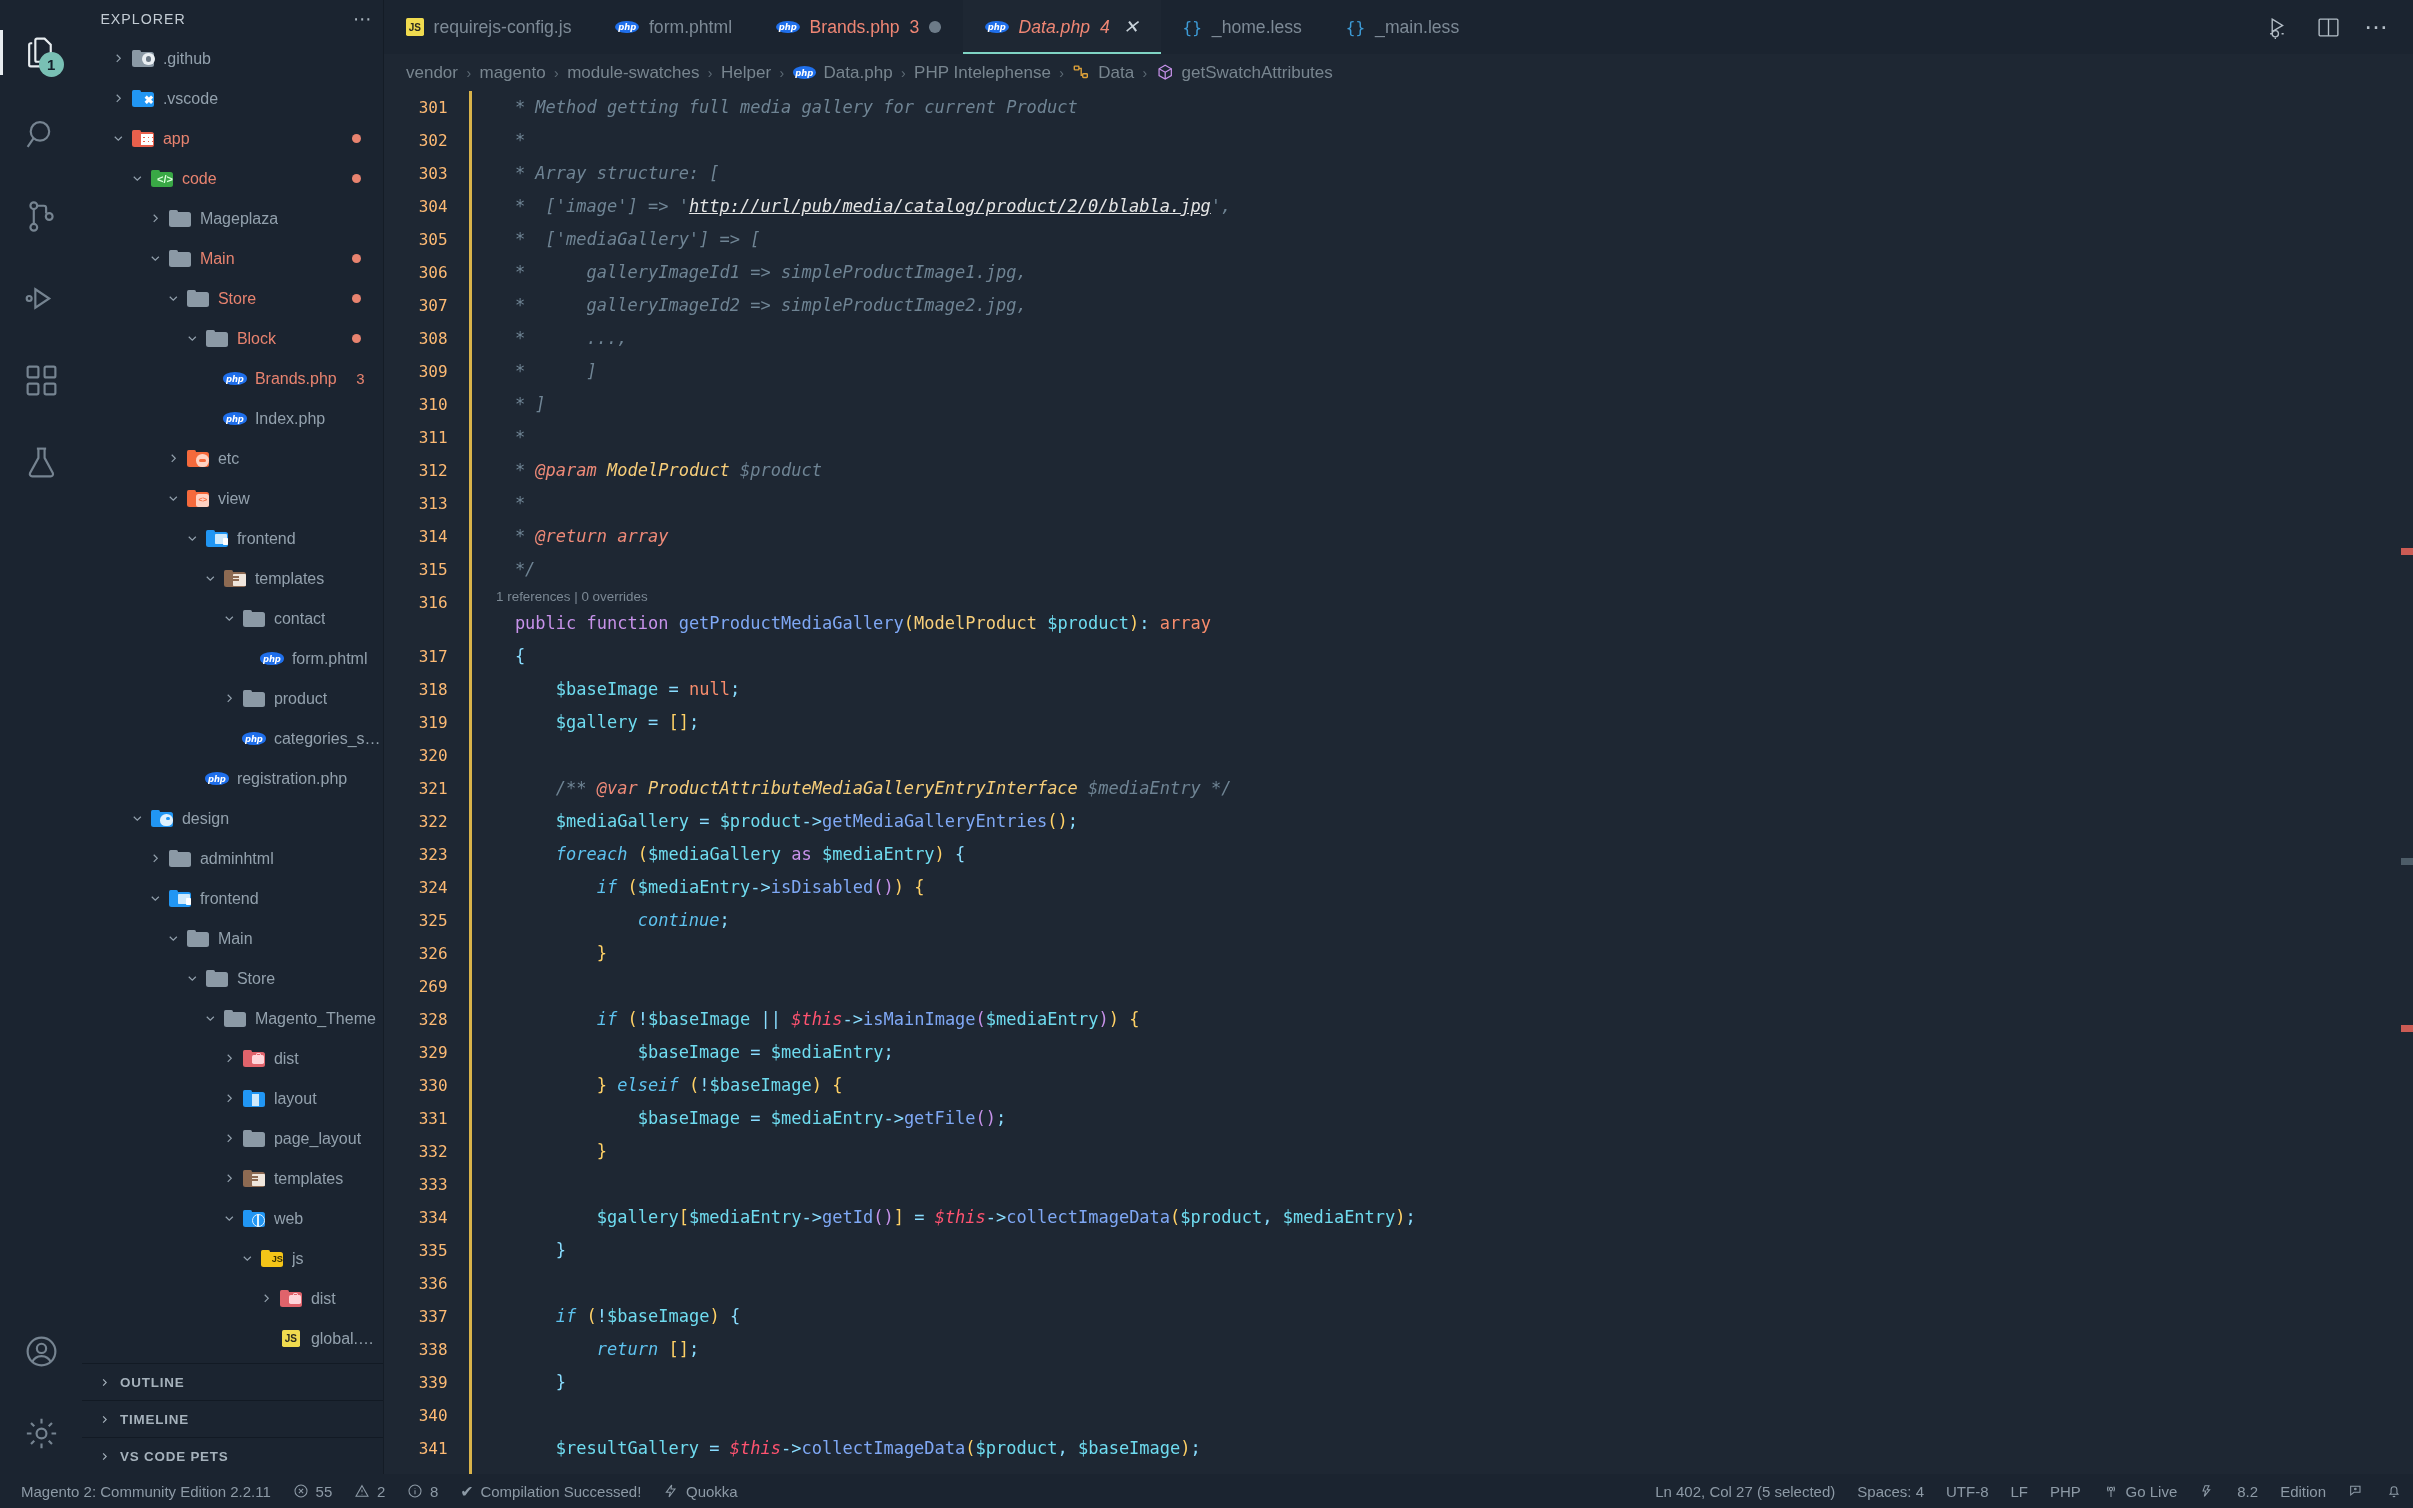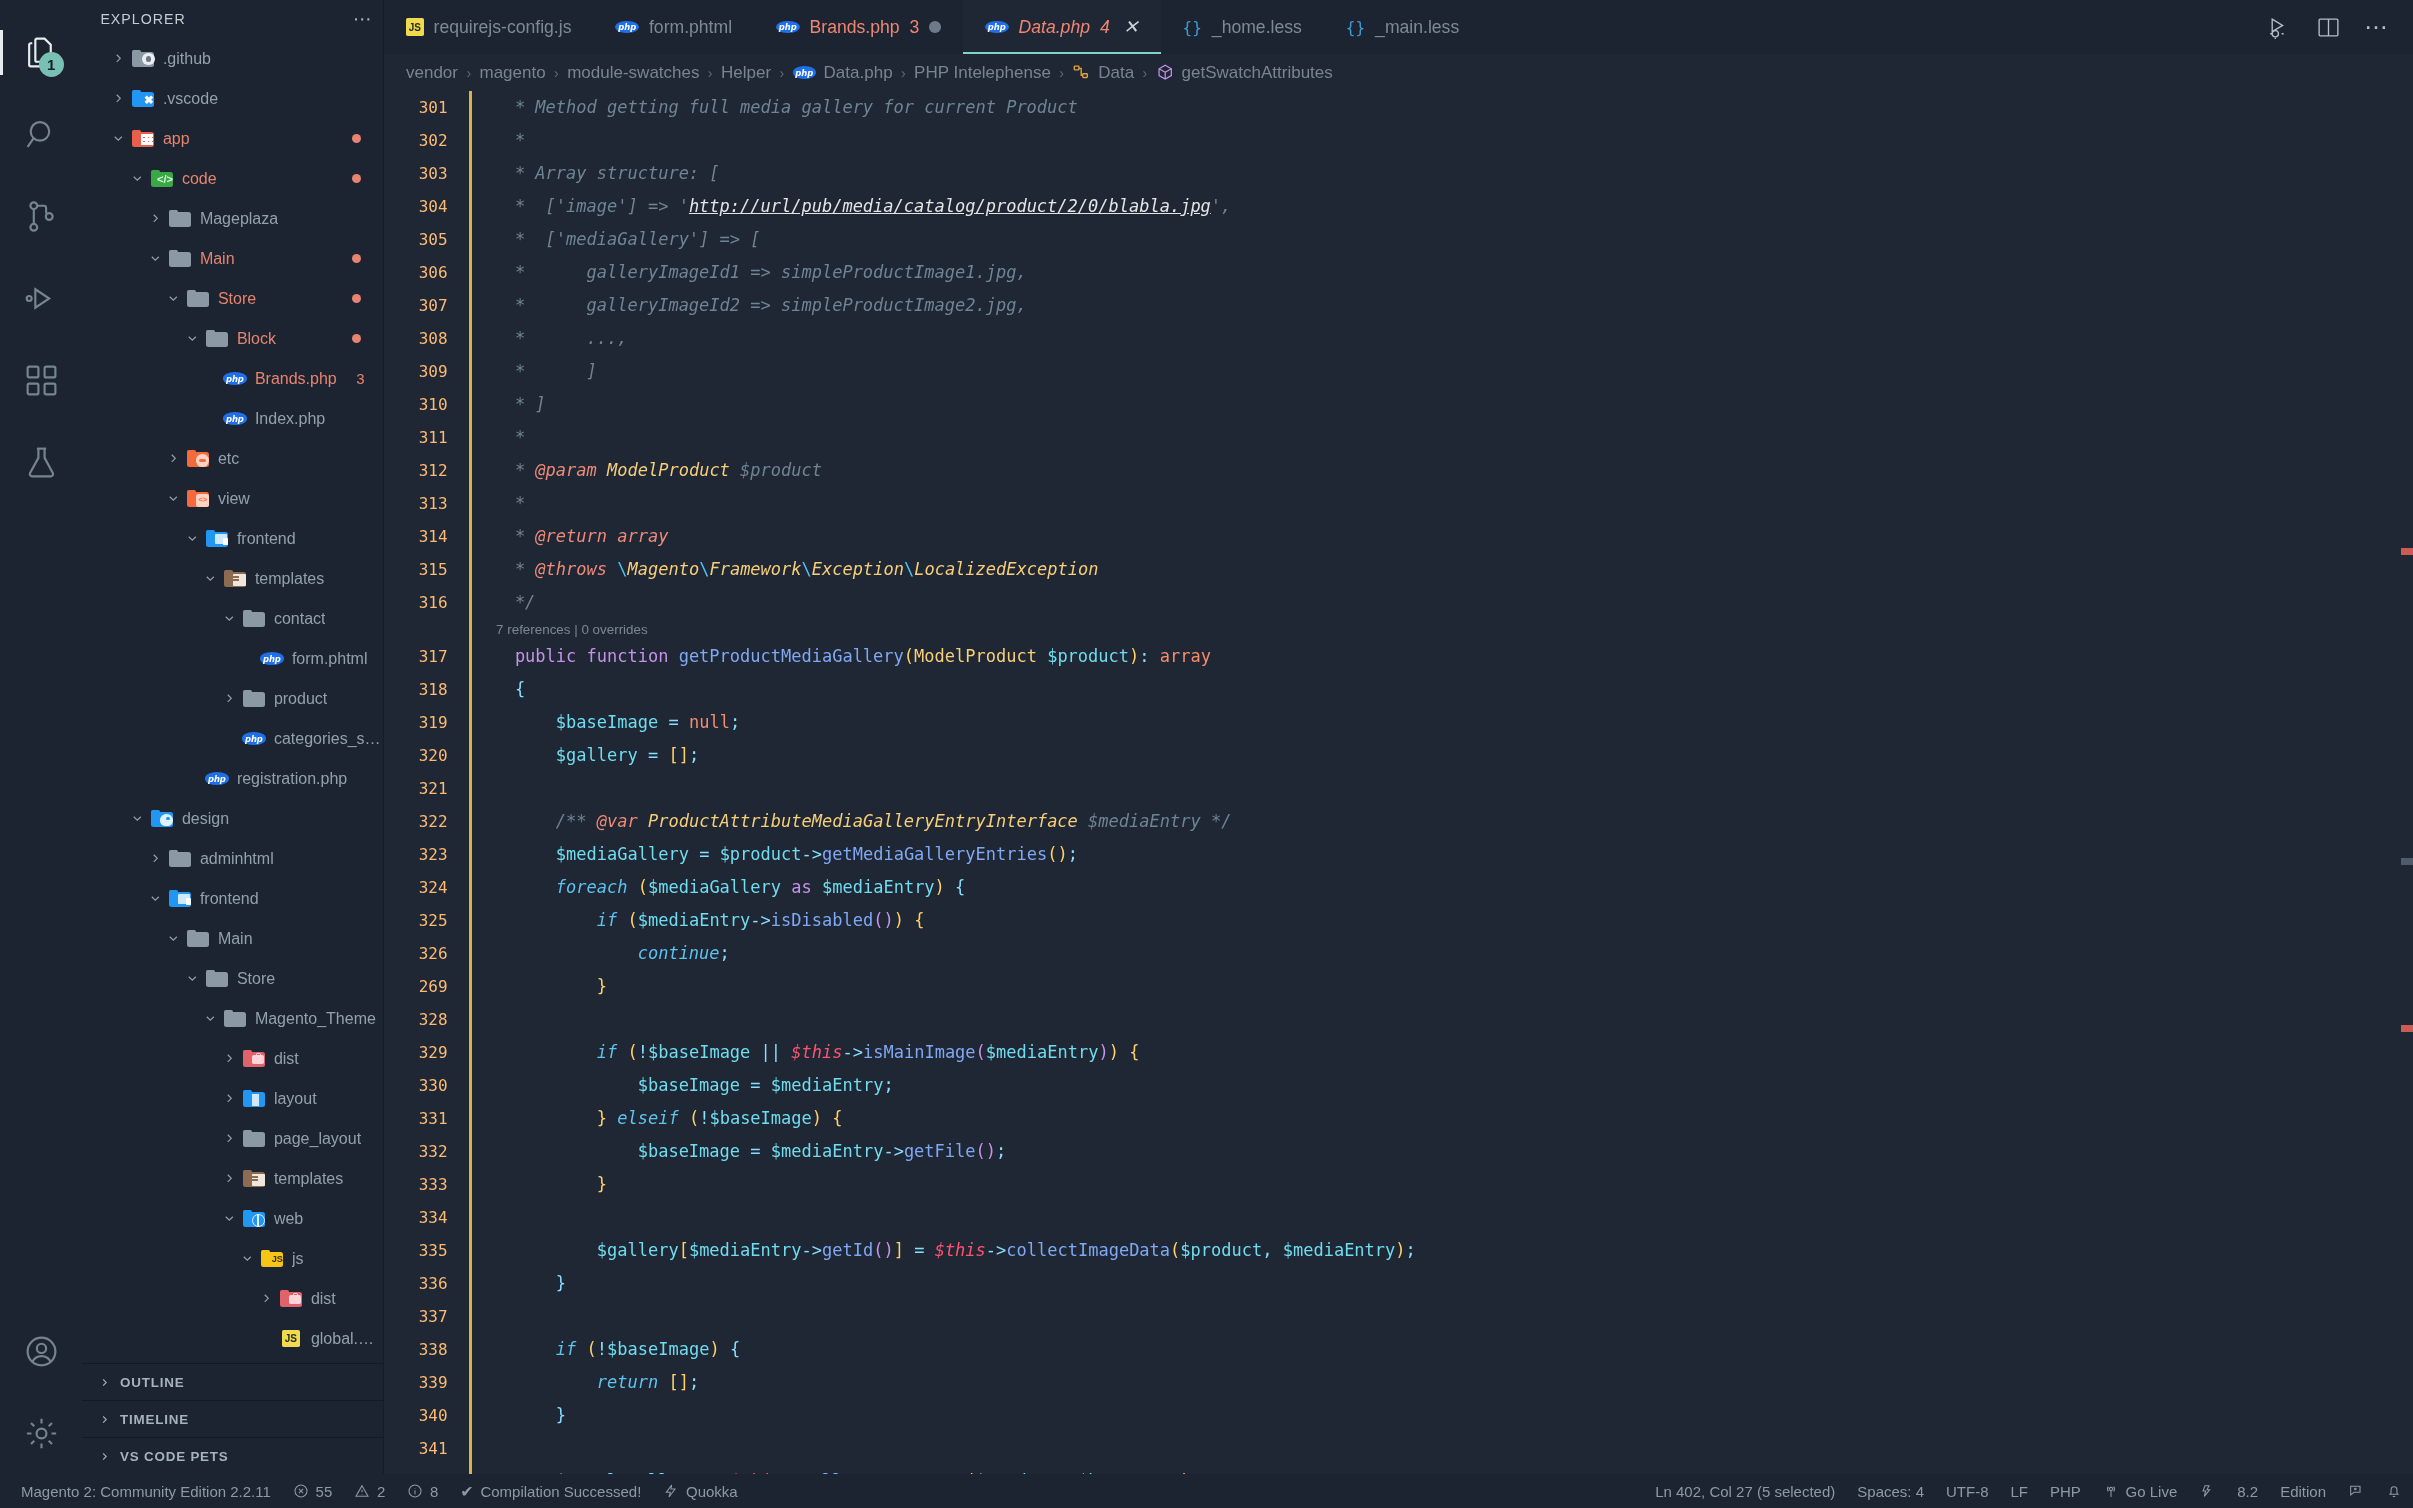--- a/index.html
+++ b/index.html
@@ -867,23 +867,22 @@
             <div class="cl">  <span class="c-com">*  ['mediaGallery'] =&gt; [</span></div>
             <div class="cl">  <span class="c-com">*      galleryImageId1 =&gt; simpleProductImage1.jpg,</span></div>
             <div class="cl">  <span class="c-com">*      galleryImageId2 =&gt; simpleProductImage2.jpg,</span></div>
             <div class="cl">  <span class="c-com">*      ...,</span></div>
             <div class="cl">  <span class="c-com">*      ]</span></div>
             <div class="cl">  <span class="c-com">* ]</span></div>
             <div class="cl">  <span class="c-com">*</span></div>
             <div class="cl">  <span class="c-com">* </span><span class="c-tag">@param</span><span class="c-com"> </span><span class="c-type">ModelProduct</span><span class="c-varg"> $product</span></div>
             <div class="cl">  <span class="c-com">*</span></div>
             <div class="cl">  <span class="c-com">* </span><span class="c-tag">@return array</span></div>
-            <div class="cl">  <span class="c-com">* </span><span class="c-tag">@throws</span><span class="c-com"> </span><span class="c-bs">\</span><span class="c-type">Magento</span><span class="c-bs">\</span><span class="c-type">Framework</span><span class="c-bs">\</span><span class="c-type">Exception</span><span class="c-bs">\</span><span class="c-type">LocalizedException</span></div>
             <div class="cl">  <span class="c-com">*/</span></div>
-            <div class="cl ref">7 references | 0 overrides</div>
+            <div class="cl ref">1 references | 0 overrides</div>
             <div class="cl">  <span class="c-kw">public function </span><span class="c-fn">getProductMediaGallery</span><span class="c-par-y">(</span><span class="c-type" style="font-style:normal">ModelProduct</span> <span class="c-var">$product</span><span class="c-par-y">)</span><span class="c-op">:</span> <span class="c-ret">array</span></div>
             <div class="cl">  <span class="c-par-b">{</span></div>
             <div class="cl">      <span class="c-var">$baseImage</span> <span class="c-op">=</span> <span class="c-num">null</span><span class="c-punct">;</span></div>
             <div class="cl">      <span class="c-var">$gallery</span> <span class="c-op">=</span> <span class="c-par-y">[]</span><span class="c-punct">;</span></div>
             <div class="cl"></div>
             <div class="cl">      <span class="c-com">/** </span><span class="c-tag">@var</span><span class="c-com"> </span><span class="c-type">ProductAttributeMediaGalleryEntryInterface</span><span class="c-varg"> $mediaEntry </span><span class="c-com">*/</span></div>
             <div class="cl">      <span class="c-var">$mediaGallery</span> <span class="c-op">=</span> <span class="c-var">$product</span><span class="c-op">-&gt;</span><span class="c-fn">getMediaGalleryEntries</span><span class="c-par-y">()</span><span class="c-punct">;</span></div>
             <div class="cl">      <span class="c-kwi">foreach</span> <span class="c-par-y">(</span><span class="c-var">$mediaGallery</span> <span class="c-kw">as</span> <span class="c-var">$mediaEntry</span><span class="c-par-y">)</span> <span class="c-par-b">{</span></div>
             <div class="cl">          <span class="c-kwi">if</span> <span class="c-par-y">(</span><span class="c-var">$mediaEntry</span><span class="c-op">-&gt;</span><span class="c-fn">isDisabled</span><span class="c-par-p">()</span><span class="c-par-y">)</span> <span class="c-par-y">{</span></div>
             <div class="cl">              <span class="c-kwi">continue</span><span class="c-punct">;</span></div>

